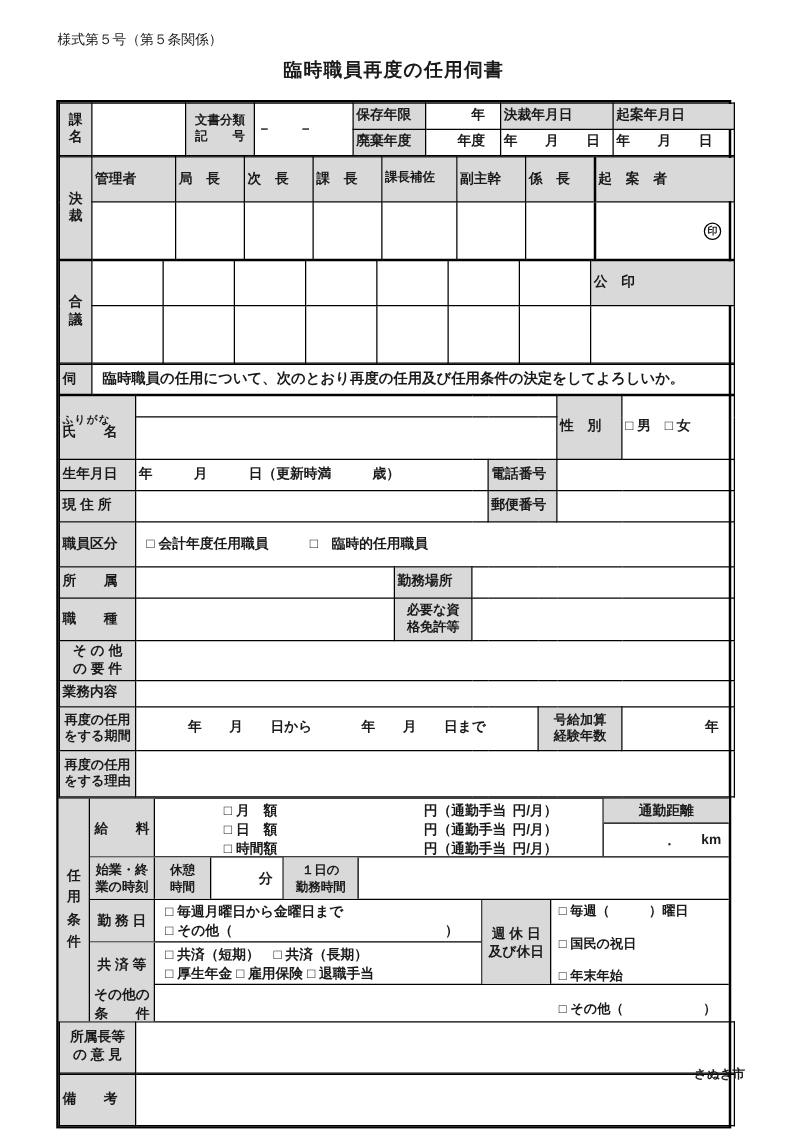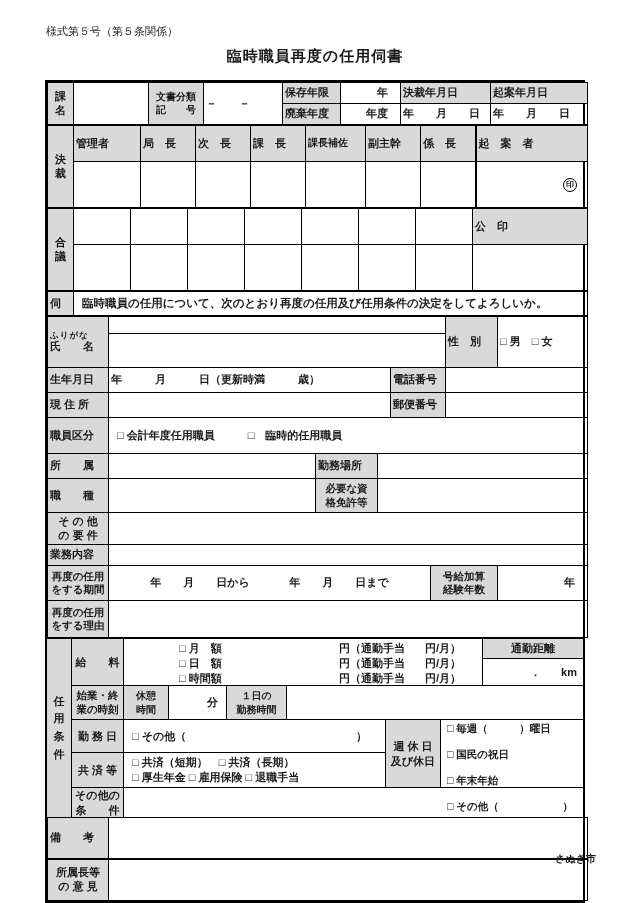--- a/index.html
+++ b/index.html
@@ -47,21 +47,21 @@
   .crow { display:flex; border-bottom:1px solid #000; }
   .crow:last-child { border-bottom:none; }
   .cl { width:52px; border-right:1px solid #000; background:#d9d9d9;
     display:flex; align-items:center; justify-content:center; white-space:pre-line;
     text-align:center; }
   .salary { width:359px; border-right:1px solid #000; display:flex; flex-direction:column;
     justify-content:space-evenly; padding:2px 0; }
   .sl { display:flex; align-items:center;padding-left:47px; }
   .si { width:104px; padding-left:8px; }
   .sm { flex:1; padding-left:64px; }
-  .sr { width:72px; text-align:center; padding-right:6px; }
+  .sr { width:72px; text-align:left; padding-right:6px; }
   .commute { width:100px; display:flex; flex-direction:column; }
   .commute-h { height:20px; background:#d9d9d9; border-bottom:1px solid #000;
     display:flex; align-items:center; justify-content:center; }
   .commute-v { flex:1; display:flex; align-items:center; justify-content:flex-end;
     padding-right:6px; }
   .commute-v .dot { margin-right:20px; }
   .times { width:182px; border-right:1px solid #000; display:flex; flex-direction:column;
     justify-content:space-evenly; padding-left:8px; }
   .break-l { width:45px; font-size:10px;text-align:right; }
   .break-v { width:58px; border-right:1px solid #000; display:flex; align-items:center;
@@ -337,20 +337,21 @@
           <div class="break-v">分</div>
           <div class="cl daily-l" style="border-right:1px solid #000">１日の
 勤務時間</div>
         </div>
 
         <div class="crow" style="height:68px">
           <div class="combo-left">
             <div class="sub">
               <div class="cl">勤 務 日</div>
               <div class="scontent">
+                <div>□ 毎週月曜日から金曜日まで</div>
                 <div class="flexbetween">
                   <span>□ その他（</span>
                   <span style="padding-right:10px">）</span>
                 </div>
               </div>
             </div>
             <div class="sub">
               <div class="cl">共 済 等</div>
               <div class="scontent">
                 <div>□ 共済（短期）　□ 共済（長期）</div>
@@ -380,35 +381,35 @@
       </div>
     </div>
 
     <table>
       <colgroup>
           <col style="width:61px">
           <col style="width:479px">
         </colgroup>
       <tbody>
           <tr class="h41">
-        <td class="g c">備　　考</td>
+        <td class="g v">所属長等
+の 意 見</td>
         <td></td>
       </tr>
     </tbody>
       </table>
 
     <table>
       <colgroup>
           <col style="width:61px">
           <col style="width:479px">
         </colgroup>
       <tbody>
           <tr class="h41">
-        <td class="g v">所属長等
-の 意 見</td>
+        <td class="g c">備　　考</td>
         <td></td>
       </tr>
     </tbody>
       </table>
 
   </div>
 
   <div class="footer">さぬき市</div>
 </div>
 

